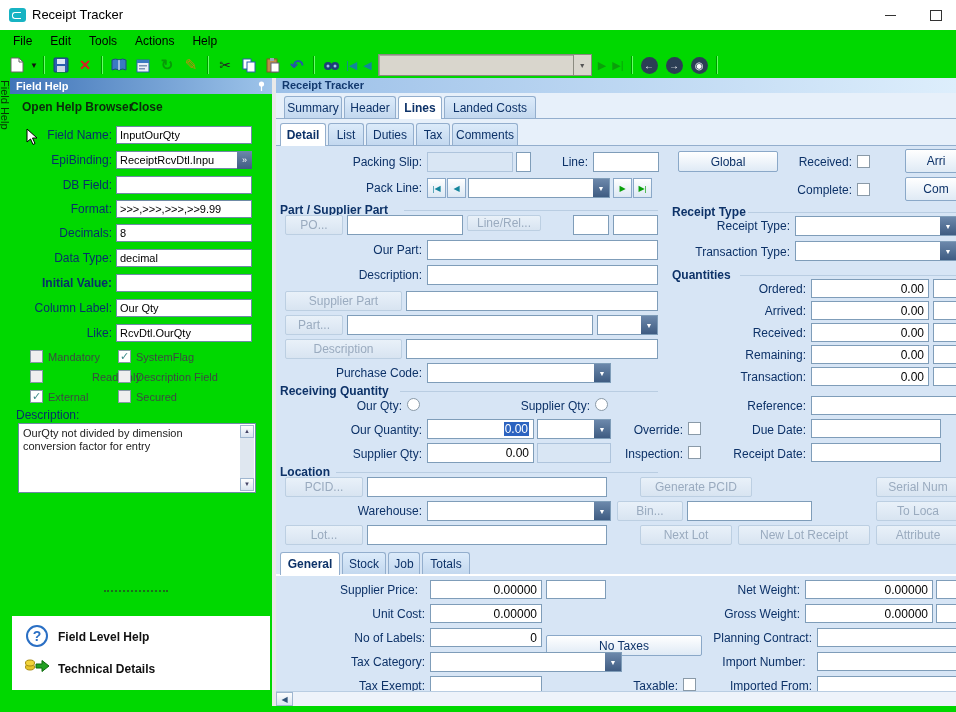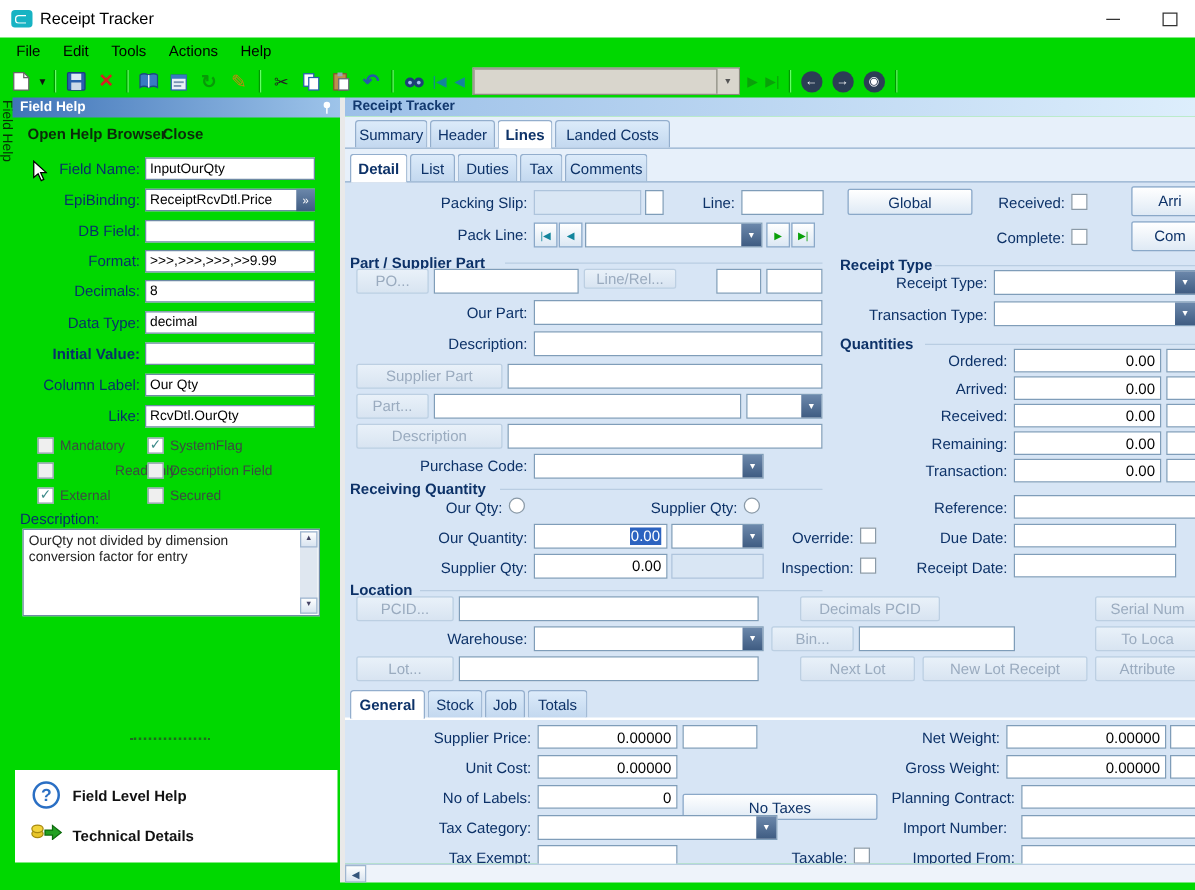--- a/index.html
+++ b/index.html
@@ -191,21 +191,21 @@
   <svg class="pin" width="11" height="12">
     <circle cx="5.5" cy="4" r="2.6" fill="#fff"></circle>
       <rect x="4.9" y="6" width="1.2" height="5" fill="#fff"></rect>
   </svg>
   <span class="fh-link" style="left:22px;top:100px;">Open Help Browser</span>
   <span class="fh-link" style="left:130px;top:100px;">Close</span>
 
   <span class="fl" style="top:128px;">Field Name:</span>
   <div class="fi" style="top:126px;">InputOurQty</div>
   <span class="fl" style="top:153px;">EpiBinding:</span>
-  <div class="fi" style="top:151px;">ReceiptRcvDtl.Price</div>
+  <div class="fi" style="top:151px;">ReceiptRcvDtl.Inpu</div>
   <div class="mini-btn">»</div>
   <span class="fl" style="top:178px;">DB Field:</span>
   <div class="fi" style="top:176px;"></div>
   <span class="fl" style="top:202px;">Format:</span>
   <div class="fi" style="top:200px;">&gt;&gt;&gt;,&gt;&gt;&gt;,&gt;&gt;&gt;,&gt;&gt;9.99</div>
   <span class="fl" style="top:226px;">Decimals:</span>
   <div class="fi" style="top:224px;">8</div>
   <span class="fl" style="top:251px;">Data Type:</span>
   <div class="fi" style="top:249px;">decimal</div>
   <span class="fl" style="top:276px;font-weight:bold;">Initial Value:</span>
@@ -374,21 +374,21 @@
   <span class="lbl" style="left:621px;top:447px;width:62px;">Inspection:</span>
   <span class="mchk" style="left:688px;top:446px;"></span>
   <span class="lbl" style="left:726px;top:447px;width:80px;">Receipt Date:</span>
   <div class="inp" style="left:811px;top:443px;width:130px;height:19px;"></div>
 
   <span class="grp" style="left:280px;top:465px;">Location</span>
   <div class="rule" style="left:336px;top:472px;width:322px;"></div>
 
   <div class="btn dis" style="left:285px;top:477px;width:78px;height:20px;">PCID...</div>
   <div class="inp" style="left:367px;top:477px;width:240px;height:20px;"></div>
-  <div class="btn dis" style="left:640px;top:477px;width:112px;height:20px;">Decimals PCID</div>
+  <div class="btn dis" style="left:640px;top:477px;width:112px;height:20px;">Generate PCID</div>
   <div class="btn dis" style="left:876px;top:477px;width:84px;height:20px;">Serial Num</div>
 
   <span class="lbl" style="left:350px;top:504px;width:72px;">Warehouse:</span>
   <div class="combo" style="left:427px;top:501px;width:184px;height:20px;">
       <span class="arr">▼</span>
     </div>
   <div class="btn dis" style="left:617px;top:501px;width:66px;height:20px;">Bin...</div>
   <div class="inp" style="left:687px;top:501px;width:125px;height:20px;"></div>
   <div class="btn dis" style="left:876px;top:501px;width:84px;height:20px;">To Loca</div>
 
@@ -397,21 +397,21 @@
   <div class="btn dis" style="left:640px;top:525px;width:92px;height:20px;">Next Lot</div>
   <div class="btn dis" style="left:738px;top:525px;width:132px;height:20px;">New Lot Receipt</div>
   <div class="btn dis" style="left:876px;top:525px;width:84px;height:20px;">Attribute</div>
 
   <div class="tab active" style="left:280px;top:552px;width:60px;">General</div>
   <div class="tab" style="left:342px;top:552px;width:44px;">Stock</div>
   <div class="tab" style="left:388px;top:552px;width:32px;">Job</div>
   <div class="tab" style="left:422px;top:552px;width:48px;">Totals</div>
   <div class="tabline" style="top:574px;background:#fff;height:2px;"></div>
 
-  <span class="lbl" style="left:333px;top:583px;width:92px;">Supplier Price:</span>
+  <span class="lbl" style="left:333px;top:583px;width:92px;text-align:center;">Supplier Price:</span>
   <div class="inp num" style="left:430px;top:580px;width:112px;height:19px;">0.00000</div>
   <div class="inp" style="left:546px;top:580px;width:60px;height:19px;"></div>
   <span class="lbl" style="left:730px;top:583px;width:70px;">Net Weight:</span>
   <div class="inp num" style="left:805px;top:580px;width:128px;height:19px;">0.00000</div>
   <div class="inp" style="left:936px;top:580px;width:22px;height:19px;"></div>
 
   <span class="lbl" style="left:355px;top:607px;width:70px;">Unit Cost:</span>
   <div class="inp num" style="left:430px;top:604px;width:112px;height:19px;">0.00000</div>
   <div class="btn" style="left:546px;top:603px;width:156px;height:21px;margin-top:32px;">No Taxes</div>
   <span class="lbl" style="left:720px;top:607px;width:80px;">Gross Weight:</span>

